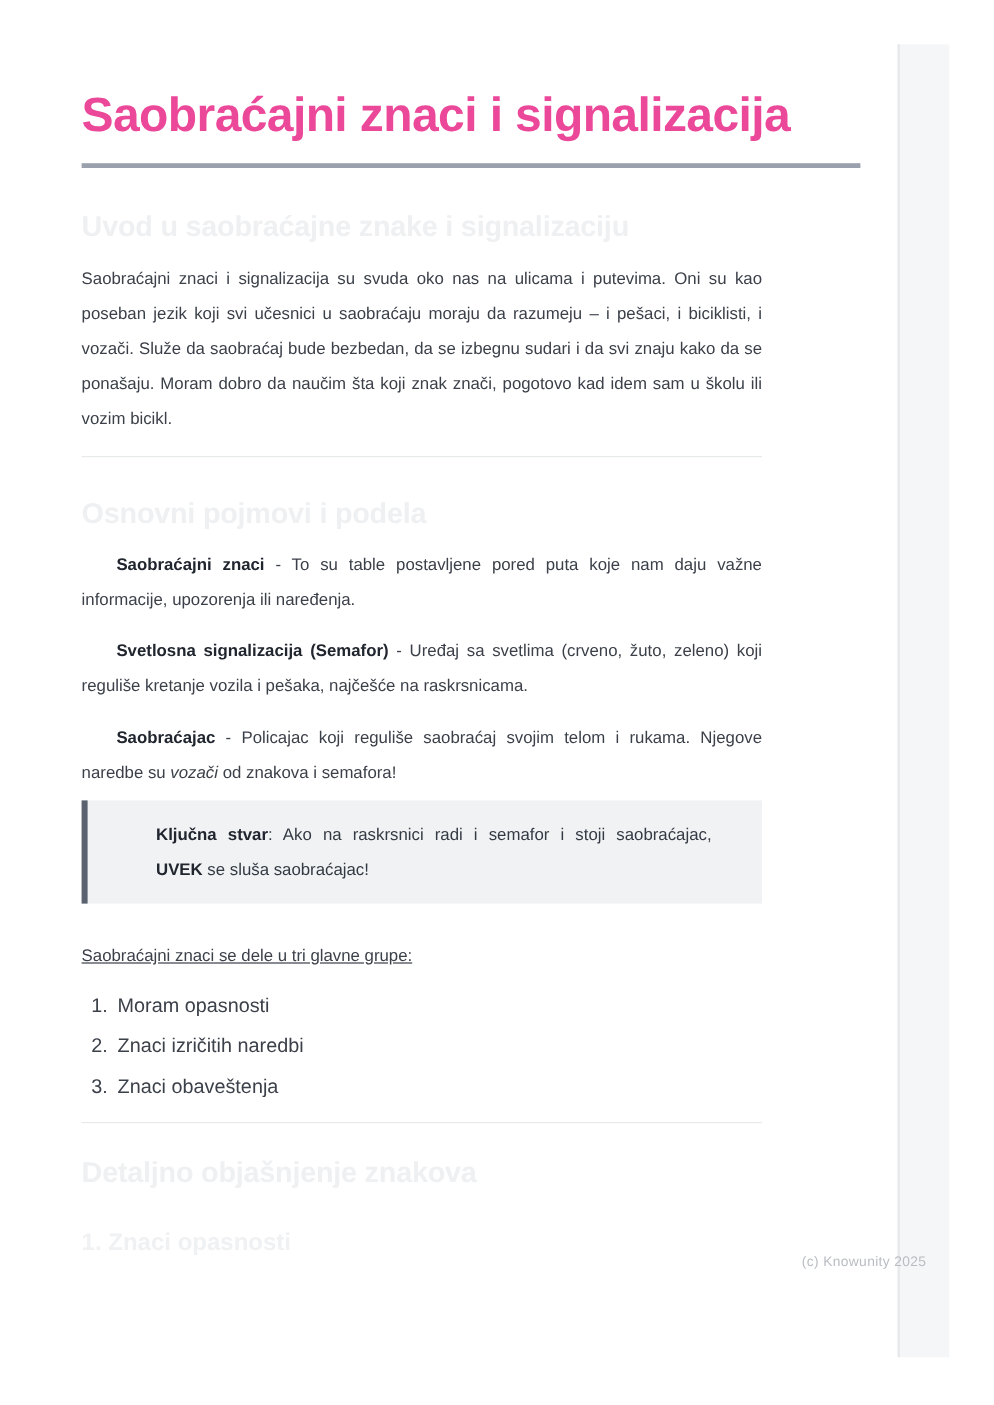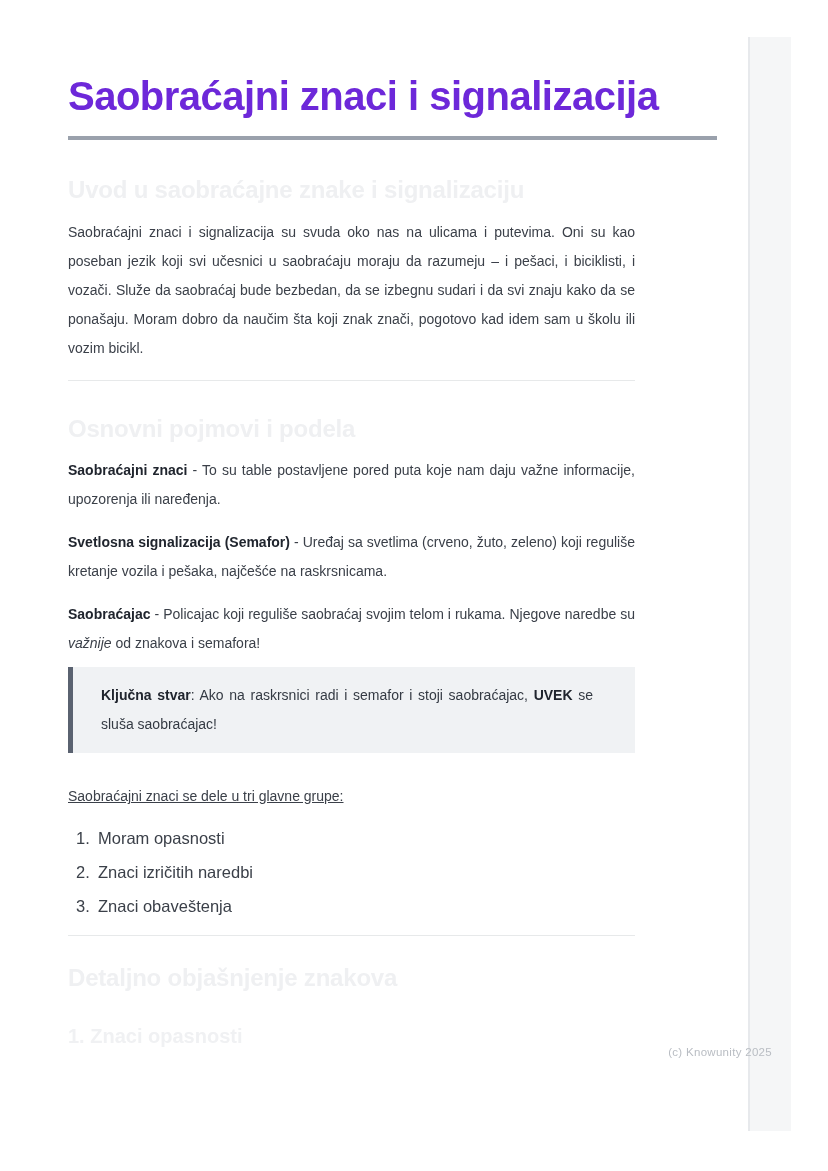--- a/index.html
+++ b/index.html
@@ -17,21 +17,21 @@
     top: 0;
     width: 567px;
   }
   .page-title {
     margin-top: 70px;
     width: 600px;
     font-size: 40px;
     line-height: 53px;
     font-weight: 700;
     letter-spacing: -0.5px;
-    color: #6d28d9;
+    color: #ec4899;
   }
   .title-rule {
     margin-top: 13px;
     width: 649px;
     height: 4px;
     background: #9aa1ac;
   }
   .ghost-h2 {
     font-size: 24px;
     line-height: 32px;
@@ -48,21 +48,21 @@
     line-height: 27px;
     font-weight: 700;
     color: #f0f1f3;
   }
   .body-text {
     font-size: 14px;
     line-height: 29px;
     color: #3b4049;
     text-align: justify;
   }
-  .body-text strong { font-weight: 700; color: #20252e; }
+  .body-text strong { font-weight: 700; color: #20252e; margin-left: 29px; }
   .body-text em { font-style: italic; }
   .p-intro  { margin-top: 12px; }
   .p-term   { margin-top: 14px; }
   .p-term.first { margin-top: 11px; }
   .p-groups { margin-top: 29px; text-align: left; text-decoration: underline; }
   .divider {
     margin-top: 17px;
     width: 567px;
     height: 1px;
     background: #e7e9ea;
@@ -123,21 +123,21 @@
     <p class="body-text p-intro">Saobraćajni znaci i signalizacija su svuda oko nas na ulicama i putevima. Oni su kao poseban jezik koji svi učesnici u saobraćaju moraju da razumeju – i pešaci, i biciklisti, i vozači. Služe da saobraćaj bude bezbedan, da se izbegnu sudari i da svi znaju kako da se ponašaju. Moram dobro da naučim šta koji znak znači, pogotovo kad idem sam u školu ili vozim bicikl.</p>
 
     <hr class="divider">
 
     <h2 class="ghost-h2 basics">Osnovni pojmovi i podela</h2>
 
     <p class="body-text p-term first"><strong>Saobraćajni znaci</strong><span> - </span><span>To su table postavljene pored puta koje nam daju važne informacije, upozorenja ili naređenja.</span></p>
 
     <p class="body-text p-term"><strong>Svetlosna signalizacija (Semafor)</strong><span> - </span><span>Uređaj sa svetlima (crveno, žuto, zeleno) koji reguliše kretanje vozila i pešaka, najčešće na raskrsnicama.</span></p>
 
-    <p class="body-text p-term"><strong>Saobraćajac</strong><span> - </span><span>Policajac koji reguliše saobraćaj svojim telom i rukama. Njegove naredbe su </span><em>važnije</em><span> od znakova i semafora!</span></p>
+    <p class="body-text p-term"><strong>Saobraćajac</strong><span> - </span><span>Policajac koji reguliše saobraćaj svojim telom i rukama. Njegove naredbe su </span><em>vozači</em><span> od znakova i semafora!</span></p>
 
     <div class="callout">
       <p class="body-text"><strong>Ključna stvar</strong><span>: </span><span>Ako na raskrsnici radi i semafor i stoji saobraćajac, </span><strong>UVEK</strong><span> se sluša saobraćajac!</span></p>
     </div>
 
     <p class="body-text p-groups">Saobraćajni znaci se dele u tri glavne grupe:</p>
 
     <div class="group-list">
       <div class="list-row">
           <span class="num">1.</span>

